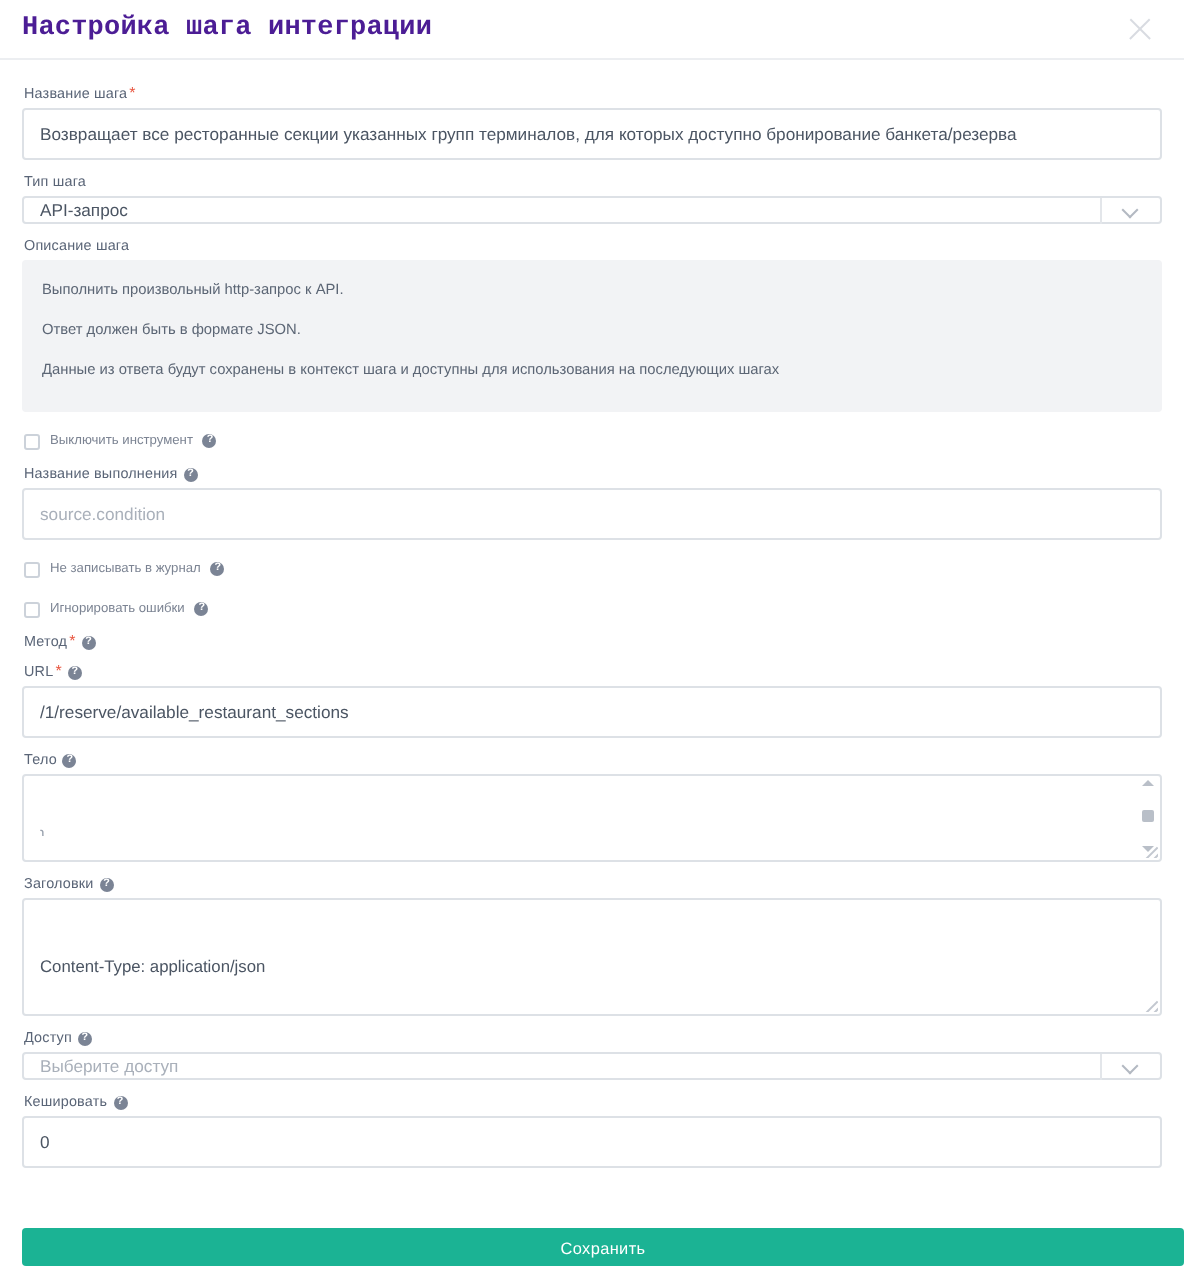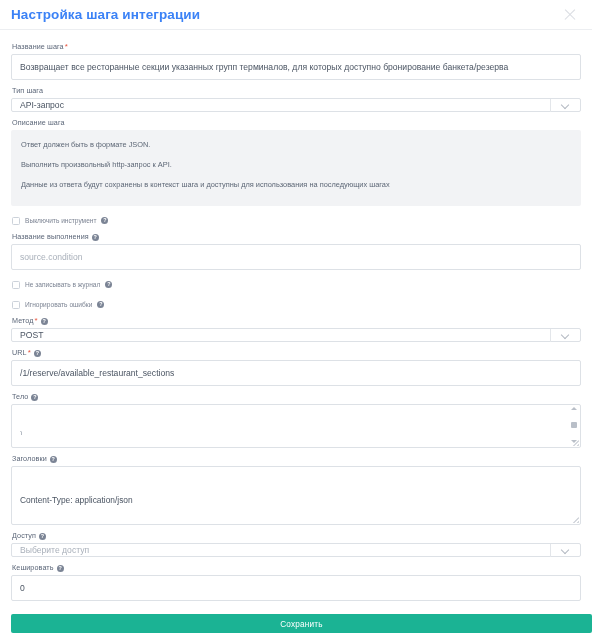--- a/index.html
+++ b/index.html
@@ -25,23 +25,24 @@
     flex: 0 0 30px;
     display: flex;
     align-items: center;
     justify-content: space-between;
     padding: 0 13px 0 11px;
     border-bottom: 1px solid #eceef1;
   }
   .modal-title {
     font-size: 13.5px;
     font-weight: 700;
-    color: #3b82f6;
+    color: #4c1d95;
     letter-spacing: .1px;
     white-space: nowrap;
+    font-family: Liberation Mono, monospace;
   }
   .close-btn {
     width: 18px; height: 18px;
     position: relative;
     cursor: pointer;
     flex: 0 0 18px;
     opacity: .55;
   }
   .close-btn::before, .close-btn::after {
     content: "";
@@ -294,22 +295,22 @@
       <div class="select-box">
         <span class="sel-val">API-запрос</span>
         <span class="select-sep"></span>
         <span class="chevron"></span>
       </div>
     </div>
 
     <div class="field">
       <label class="fld-label">Описание шага</label>
       <div class="desc-panel">
+        <p>Выполнить произвольный http-запрос к API.</p>
         <p>Ответ должен быть в формате JSON.</p>
-        <p>Выполнить произвольный http-запрос к API.</p>
         <p>Данные из ответа будут сохранены в контекст шага и доступны для использования на последующих шагах</p>
       </div>
     </div>
 
     <div class="check-row">
       <span class="checkbox"></span>
       <span class="check-label">Выключить инструмент</span>
       <span class="help-icon">?</span>
     </div>
 
@@ -329,25 +330,20 @@
     <div class="check-row">
       <span class="checkbox"></span>
       <span class="check-label">Игнорировать ошибки</span>
       <span class="help-icon">?</span>
     </div>
 
     <div class="field">
       <label class="fld-label">
         <span>Метод</span><span class="req">*</span><span class="help-icon">?</span>
       </label>
-      <div class="select-box">
-        <span class="sel-val">POST</span>
-        <span class="select-sep"></span>
-        <span class="chevron"></span>
-      </div>
     </div>
 
     <div class="field">
       <label class="fld-label">
         <span>URL</span><span class="req">*</span><span class="help-icon">?</span>
       </label>
       <div class="input-box">/1/reserve/available_restaurant_sections</div>
     </div>
 
     <div class="field">

